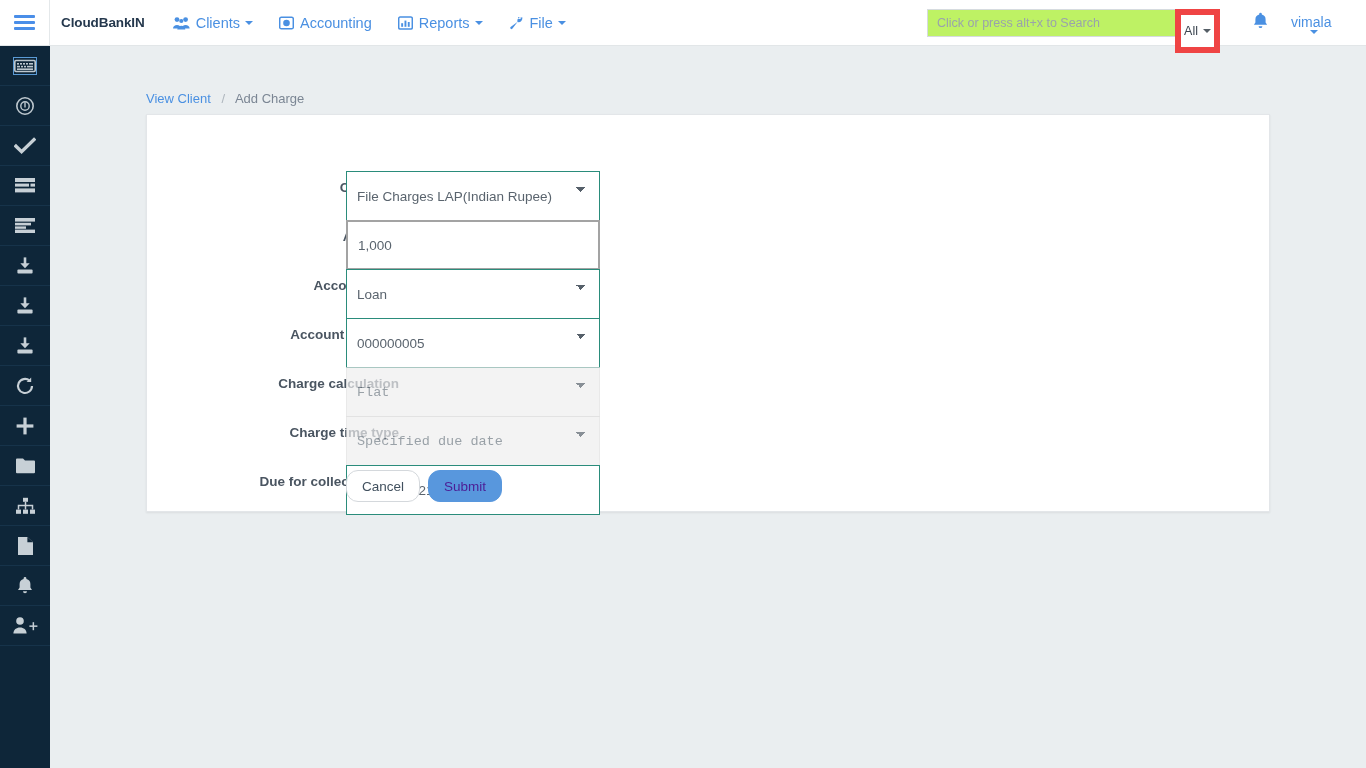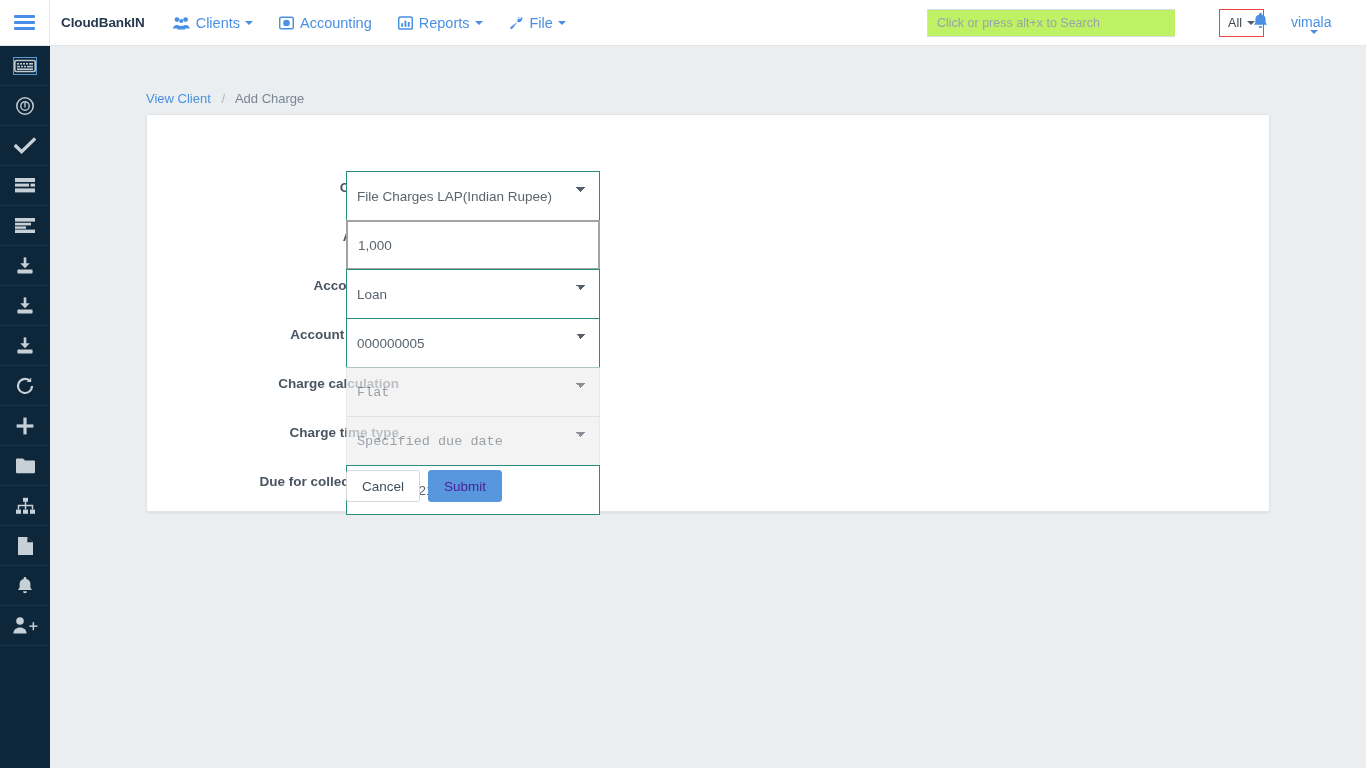--- a/index.html
+++ b/index.html
@@ -66,27 +66,26 @@
   #search-input {
     width: 248px; height: 28px;
     border: 1px solid #d6dbdf; border-right: none;
     font-size: 12.5px; color: #55606a;
     padding: 0 9px;
     font-family: "Liberation Sans", sans-serif;
     outline: none; background: #bef264;
   }
   #search-input::placeholder { color: #9aa3ab; }
   #search-scope {
-    width: 45px; height: 28px;
-    border: 1px solid #ef4444;
+    width: 45px; height: 44px;
+    border: 6px solid #ef4444;
     background: #fff;
     display: flex; align-items: center; justify-content: center;
     font-size: 12.5px; color: #3b4550;
     cursor: pointer;
-    margin-left: 44px;
   }
   #search-scope .caret { border-top-color: #555e66; margin-left: 5px; }
 
   #bell-btn {
     position: absolute; left: 1252px; top: 12px;
     cursor: pointer;
   }
   #user-menu {
     position: absolute; left: 1291px; top: 14px;
     font-size: 14px; color: #4a90e2; cursor: pointer;
@@ -172,21 +171,21 @@
     font-family: Liberation Mono, monospace;
   }
   .ctrl.text { border: 2px solid #a3a3a3; }
   .ctrl.text.valid { border: 1px solid #2a8c7b; }
 
   #btn-row { position: absolute; left: 199px; top: 355px; display: flex; }
   .btn {
     font-size: 13.5px;
     font-family: "Liberation Sans", sans-serif;
     height: 32px; padding: 0 15px;
-    border-radius: 3px; cursor: pointer;
+    border-radius: 12px; cursor: pointer;
     display: flex; align-items: center; justify-content: center;
   }
   #cancel-btn { background: #fff; border: 1px solid #d4d8dc; color: #41505e; }
   #submit-btn { background: #5897dd; border: 1px solid #5897dd; color: #4c1d95; margin-left: 8px; }
 </style>
 </head>
 <body>
 
 <div id="topnav">
 

